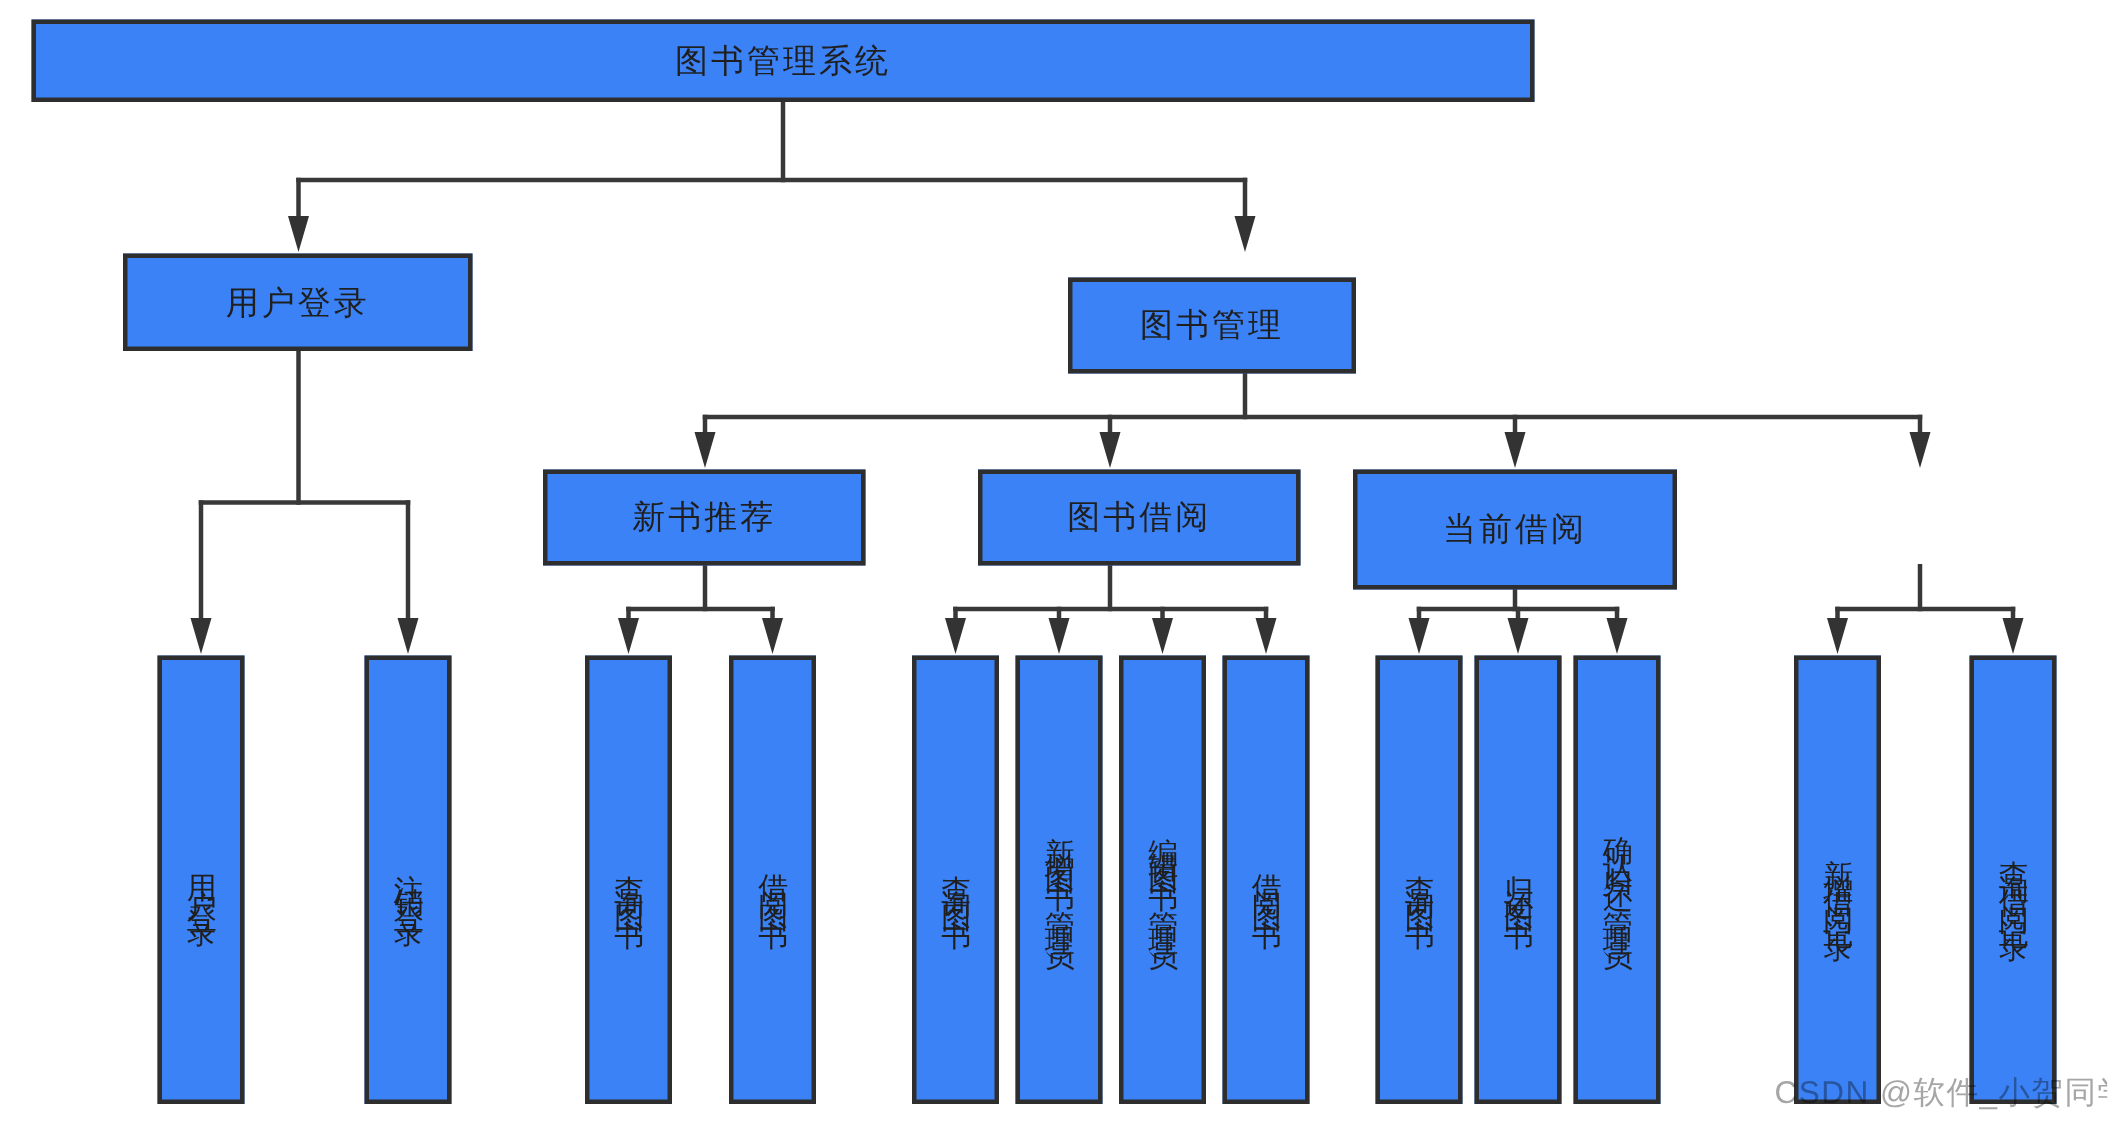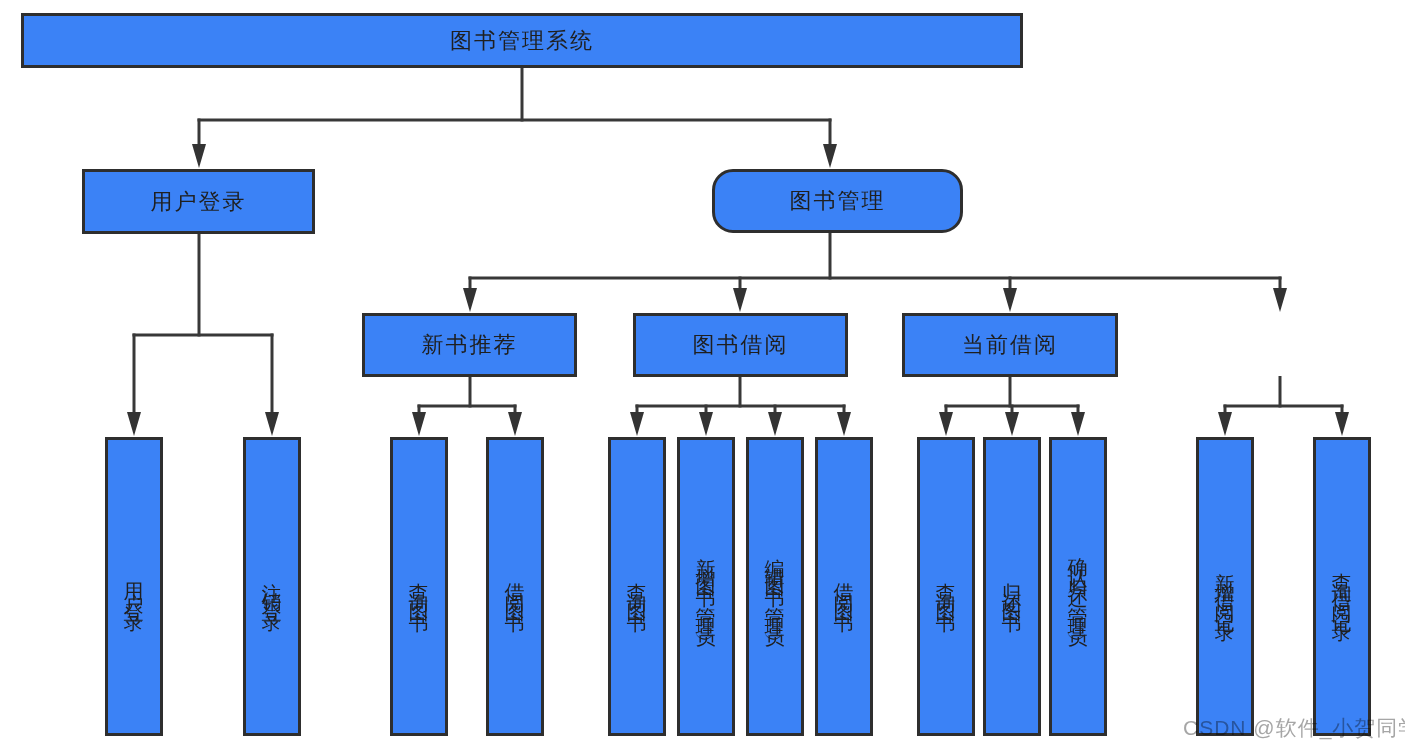--- a/index.html
+++ b/index.html
@@ -123,31 +123,31 @@
     <polygon points="1335,412 1349,412 1342,436"></polygon>
   </svg>
 
   <div class="node" style="left:21px; top:13px; width:1002px; height:55px;">
     <span class="hlabel">图书管理系统</span>
   </div>
 
   <div class="node" style="left:82px; top:169px; width:233px; height:65px;">
     <span class="hlabel">用户登录</span>
   </div>
-  <div class="node" style="left:712px; top:169px; width:251px; height:64px;border-radius:21px;">
+  <div class="node" style="left:712px; top:185px; width:192px; height:64px;">
     <span class="hlabel">图书管理</span>
   </div>
 
   <div class="node" style="left:362px; top:313px; width:215px; height:64px;">
     <span class="hlabel">新书推荐</span>
   </div>
-  <div class="node" style="left:633px; top:313px; width:215px; height:64px;">
+  <div class="node" style="left:652px; top:313px; width:215px; height:64px;">
     <span class="hlabel">图书借阅</span>
   </div>
-  <div class="node" style="left:902px; top:313px; width:216px; height:64px;text-align:center;">
+  <div class="node" style="left:902px; top:313px; width:216px; height:80px;text-align:center;">
     <span class="hlabel">当前借阅</span>
   </div>
 
   <div class="node leaf" style="left:105px; top:437px; width:58px; height:299px;">
     <span class="vtext">用户登录</span>
   </div>
   <div class="node leaf" style="left:243px; top:437px; width:58px; height:299px;">
     <span class="vtext">注销登录</span>
   </div>
 

